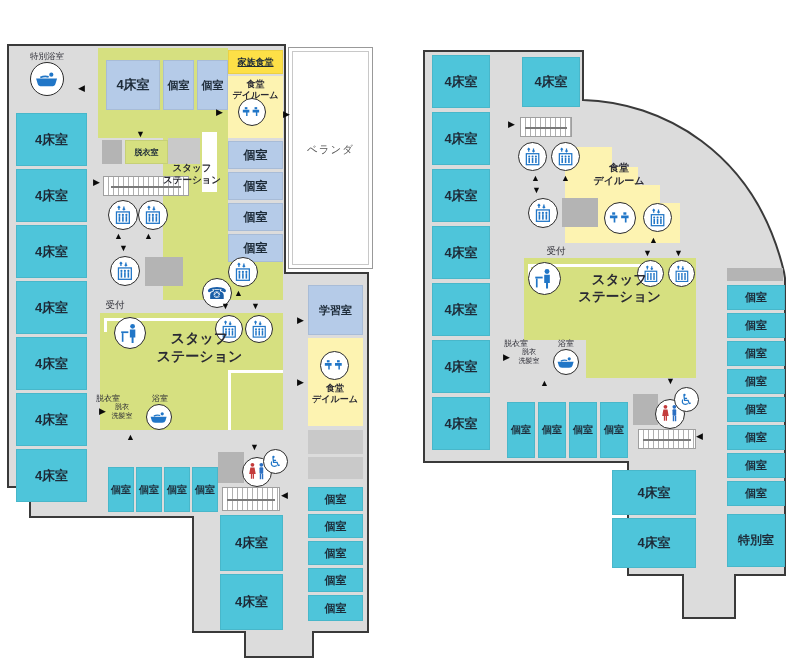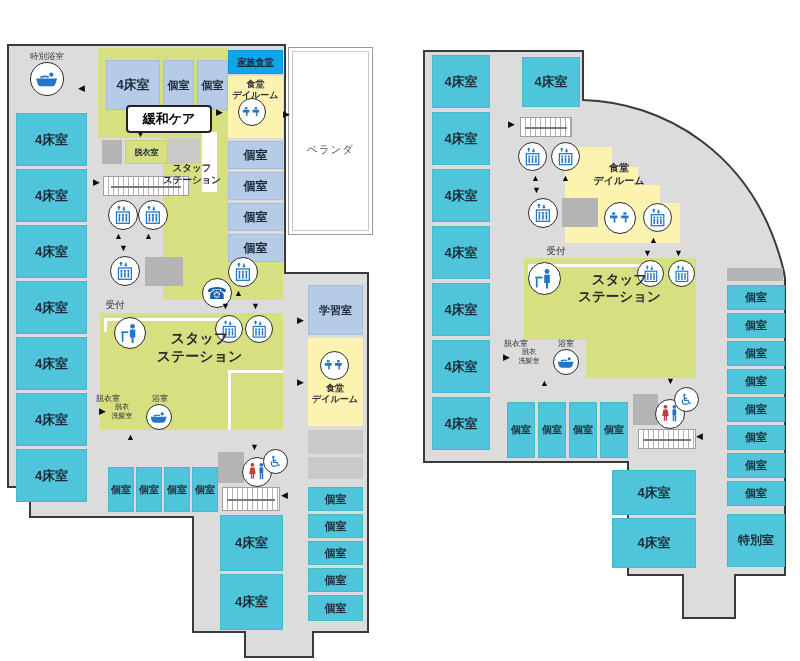--- a/index.html
+++ b/index.html
@@ -12,47 +12,46 @@
   .garea{position:absolute;background:#d6e080;z-index:2;}
   .yarea{position:absolute;background:#fdf3b1;z-index:2;}
   .ginset{position:absolute;background:#dcdcdc;z-index:3;}
   .wshape{position:absolute;background:#fff;z-index:3;}
   .block{position:absolute;z-index:3;}
   .block.d{background:#b4b4b4;}
   .block.m{background:#c9c9c9;}
   .room{position:absolute;display:flex;align-items:center;justify-content:center;font-weight:bold;color:#1d2b38;box-sizing:border-box;text-align:center;z-index:4;box-shadow:inset 0 0 0 1px rgba(0,0,0,0.07);}
   .room.teal{background:#4ec5da;}
   .room.peri{background:#b5cbe8;}
-  .room.ychip{background:#0ea5e9;text-decoration:underline;}
+  .room.ychip{background:#fde047;text-decoration:underline;}
   .room.gchip{background:#d6e080;}
   .stairs{position:absolute;background:repeating-linear-gradient(90deg,#fff 0,#fff 4px,#b0b0b0 4px,#b0b0b0 5px);border:1px solid #9f9f9f;box-sizing:border-box;z-index:4;}
   .stairs::after{content:"";position:absolute;left:8%;right:8%;top:48%;border-top:2px solid #7a7a7a;}
   .circ{position:absolute;background:#fff;border:1.6px solid #2b2b2b;border-radius:50%;display:flex;align-items:center;justify-content:center;box-sizing:border-box;z-index:5;}
   .glyph{line-height:1;}
   .arrow{position:absolute;font-size:9px;color:#0a0a0a;line-height:1;z-index:6;}
   .lbl{position:absolute;color:#2a2a33;white-space:pre-line;text-align:center;line-height:1.25;z-index:6;}
   .lbl.b{font-weight:bold;}
   .kanwa{position:absolute;background:#fff;border:2px solid #222;border-radius:4px;display:flex;align-items:center;justify-content:center;font-weight:bold;font-size:13px;color:#000;z-index:7;}
 </style>
 </head>
 <body>
 
 <div id="canvas">
   <svg id="outline-svg" width="800" height="661">
     <path id="left-outline" fill="#dcdcdc" stroke="#3a3a3a" stroke-width="2" d="M8,45 H285 V273 H368 V632 H313 V657 H245 V632 H193 V517 H30 V487 H8 Z"></path>
     <path id="right-outline" fill="#dcdcdc" stroke="#3a3a3a" stroke-width="2" d="M424,51 H583 V100 C660,102 755,150 784,272 L785,278 V575 H735 V618 H683 V575 H628 V462 H424 Z"></path>
   </svg>
 
 
-  <div class="veranda" id="veranda" style="left: 288px; top: 47px; width: 85px; height: 188px;">
+  <div class="veranda" id="veranda" style="left: 288px; top: 47px; width: 85px; height: 222px;">
     <div class="veranda-inner"></div>
     <div class="veranda-label">ベランダ</div>
   </div>
 
-  <div class="kanwa" id="kanwa-box" style="left: 126px; top: 105px; width: 82px; height: 24px;">緩和ケア</div>
 
   <div id="gen-root">
       <div class="garea" style="left: 98px; top: 48px; width: 130px; height: 90px;"></div>
       <div class="garea" style="left: 163px; top: 138px; width: 65px; height: 124px;"></div>
       <div class="garea" style="left: 163px; top: 262px; width: 120px; height: 38px;"></div>
       <div class="garea" style="left: 100px; top: 313px; width: 183px; height: 117px;"></div>
       <div class="yarea" style="left: 228px; top: 76px; width: 55px; height: 62px;"></div>
       <div class="yarea" style="left: 308px; top: 338px; width: 55px; height: 88px;"></div>
       <div class="wshape" style="left: 202px; top: 132px; width: 15px; height: 60px;"></div>
       <div class="wshape" style="left: 104px; top: 318px; width: 128px; height: 3px;"></div>

